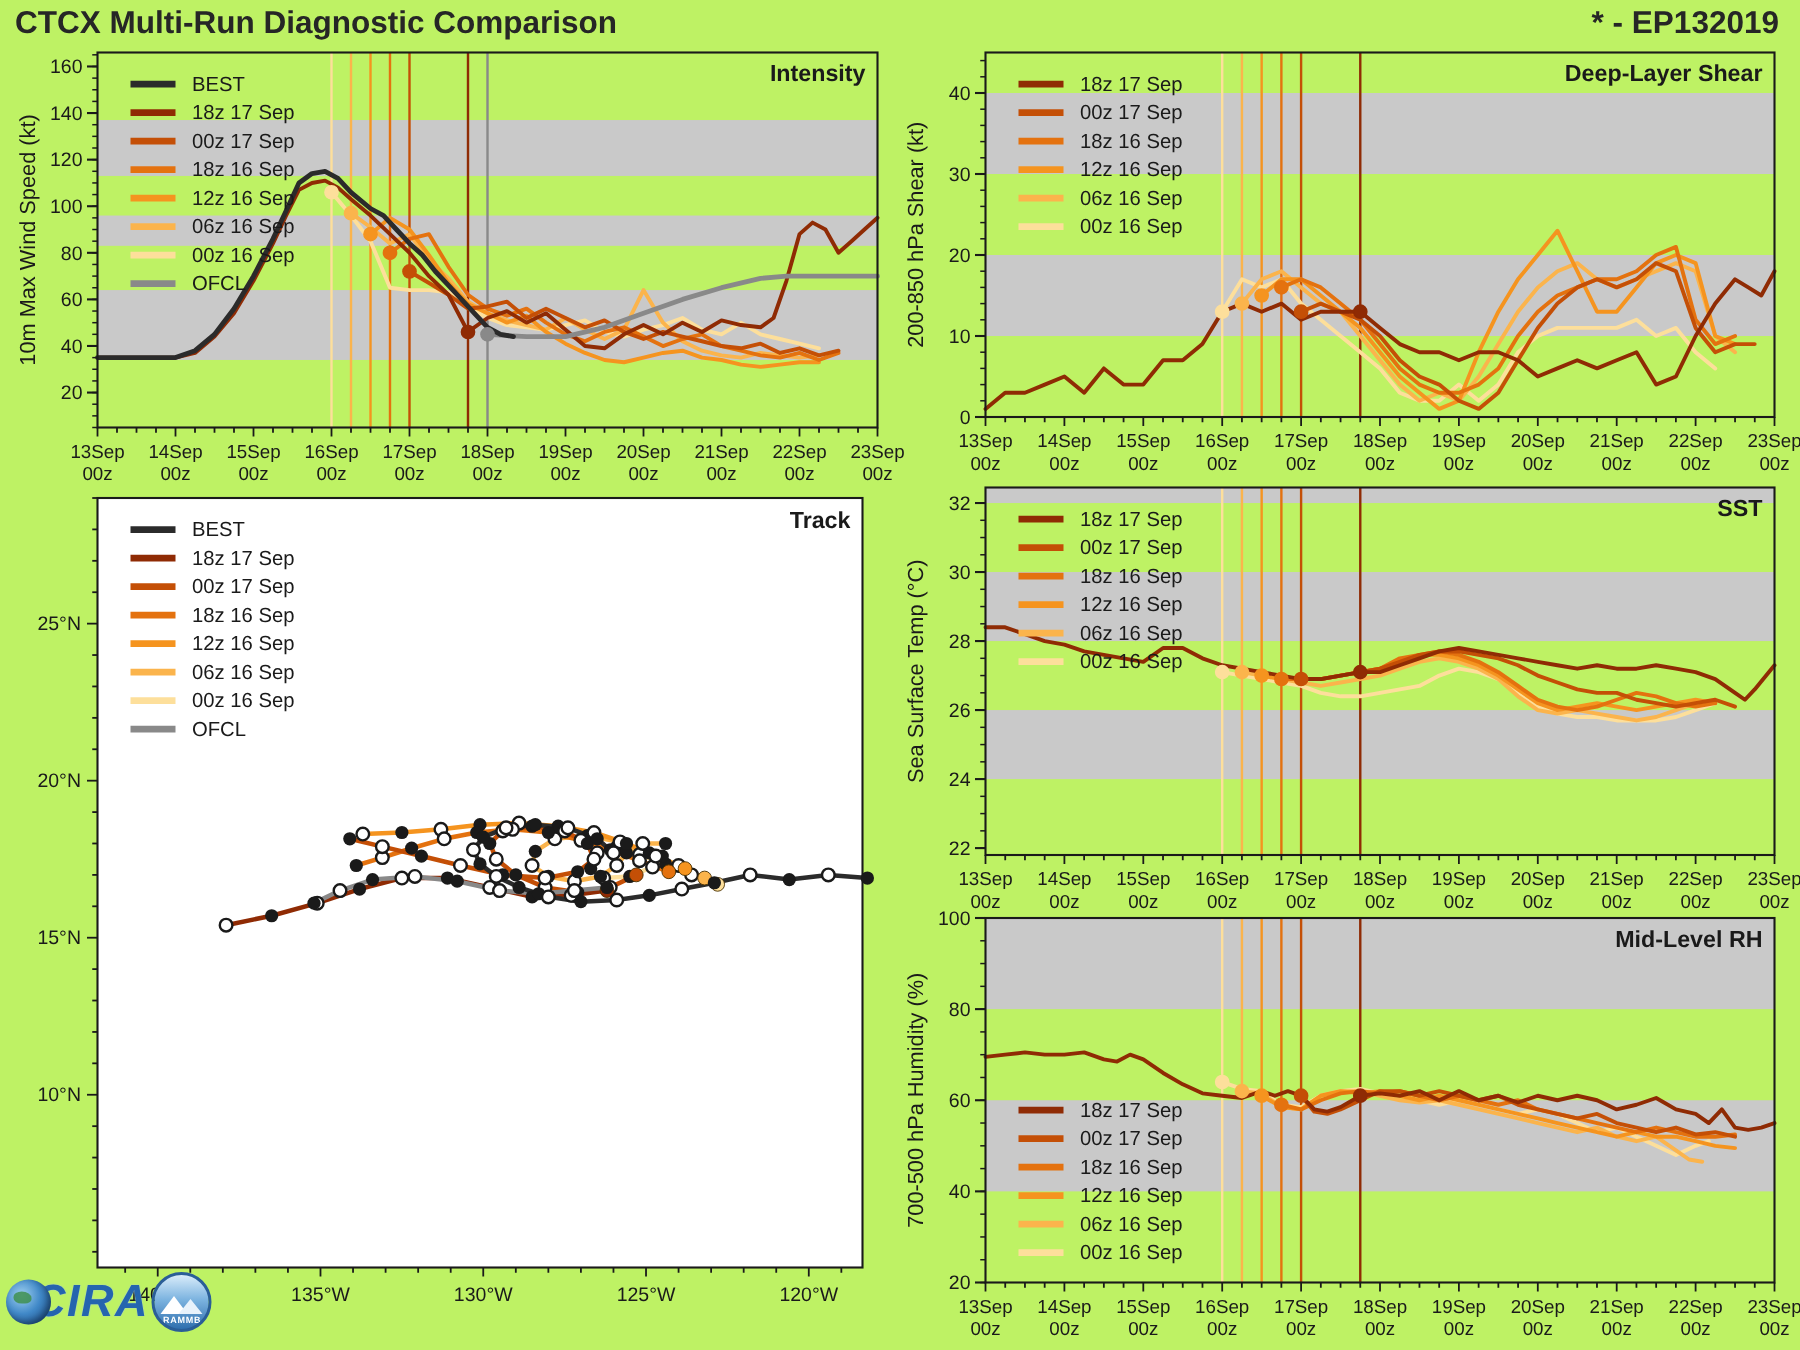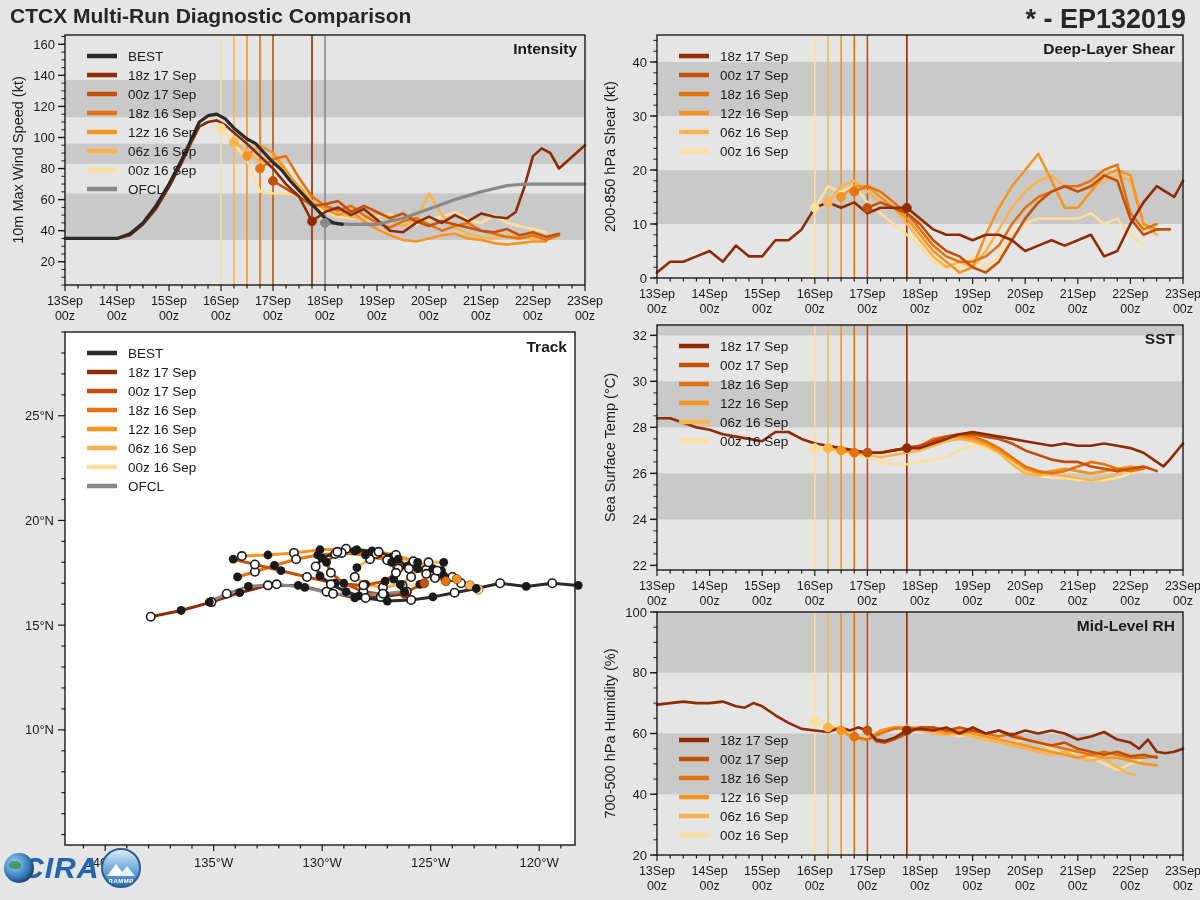--- a/index.html
+++ b/index.html
@@ -1,19 +1,19 @@
 <!DOCTYPE html>
 <html><head>
 <meta charset="utf-8">
 <style>
   html,body{margin:0;padding:0;background:#fff;}
-  .page{position:relative;width:1200px;height:900px;background:#e5e5e5;overflow:hidden;
+  .page{position:relative;width:1200px;height:900px;background:#bef264;overflow:hidden;
         font-family:"Liberation Sans","DejaVu Sans",sans-serif;color:#1a1a1a;}
   .hdr-left{position:absolute;left:10px;top:4px;font-size:21px;font-weight:bold;color:#262626;}
-  .hdr-right{position:absolute;right:14px;top:4px;font-size:27px;font-weight:bold;color:#262626;}
+  .hdr-right{position:absolute;right:14px;top:4px;font-size:21px;font-weight:bold;color:#262626;}
   svg{position:absolute;left:0;top:0;}
   .logo{position:absolute;left:4px;top:848px;display:flex;align-items:center;gap:2px;}
   .globe{width:30px;height:30px;border-radius:50%;
          background:radial-gradient(circle at 35% 35%,#9fd0f0 0%,#4189c8 45%,#14427e 100%);
          box-shadow:inset -2px -2px 4px rgba(0,0,0,.35);position:relative;}
   .globe::after{content:"";position:absolute;left:5px;top:8px;width:12px;height:8px;border-radius:50% 60% 40% 50%;
          background:#3f8f4f;opacity:.85;}
   .cira{font-size:30px;font-weight:bold;font-style:italic;color:#2565ae;letter-spacing:1px;
         text-shadow:0 0 1px #9cc3e8;margin-left:-14px;}
   .rammb{width:36px;height:36px;border-radius:50%;background:linear-gradient(#d9ecfa 0%,#7db4e0 45%,#2f6fae 100%);

